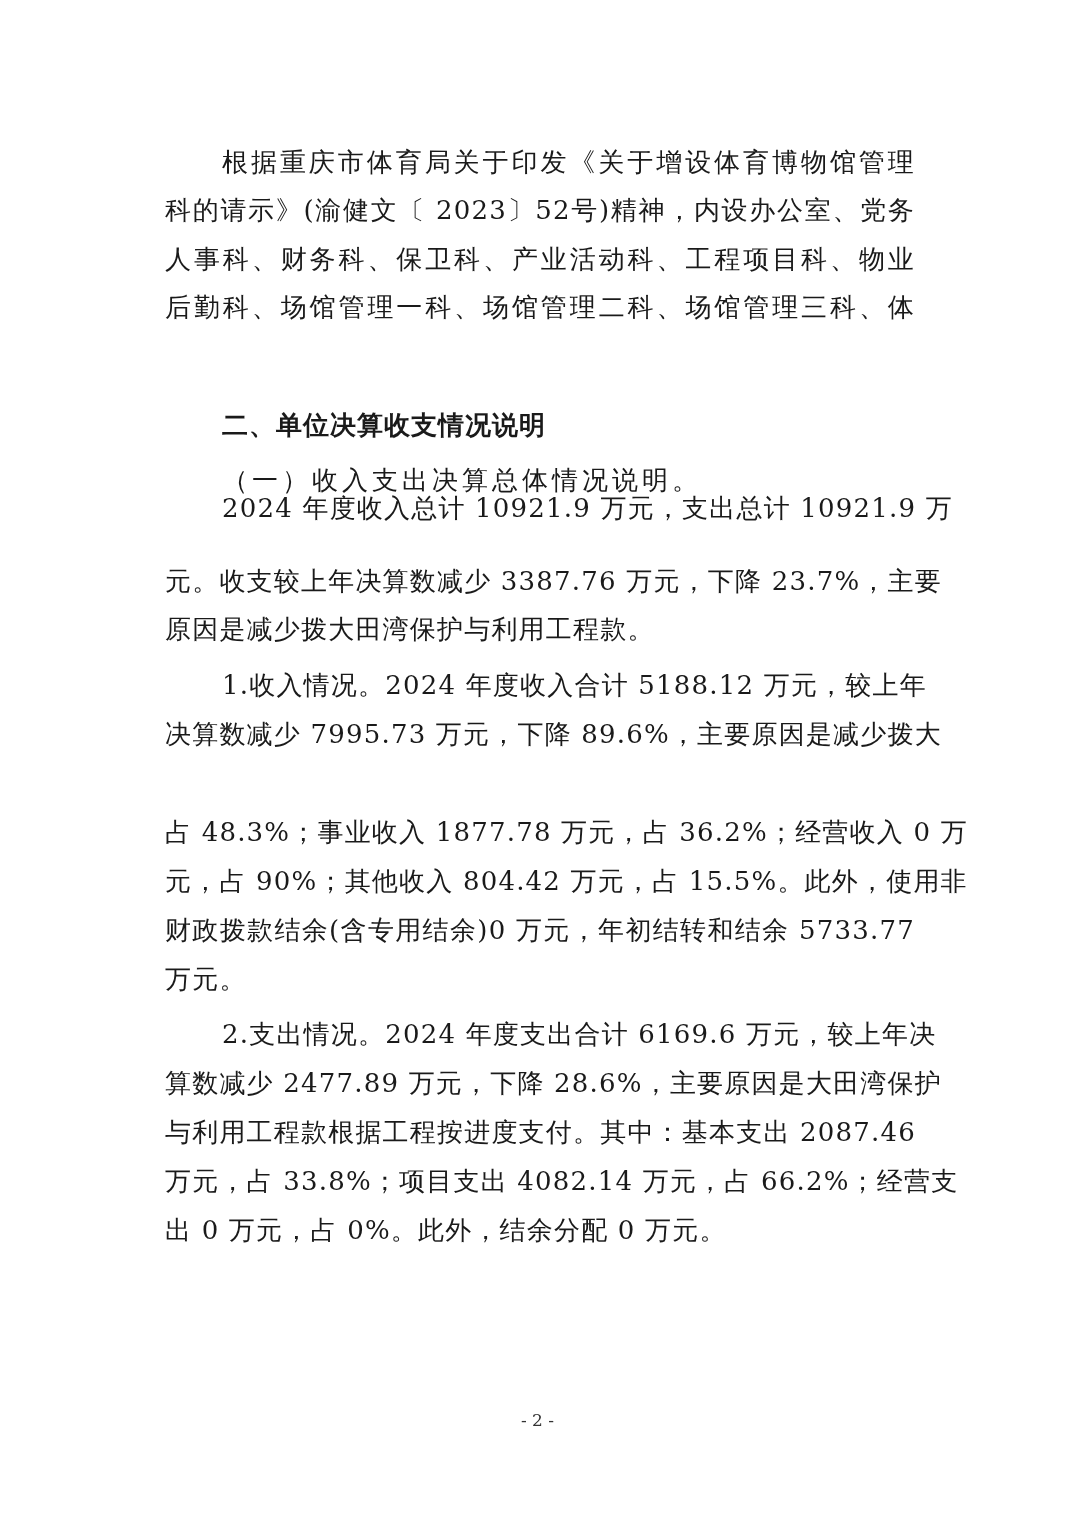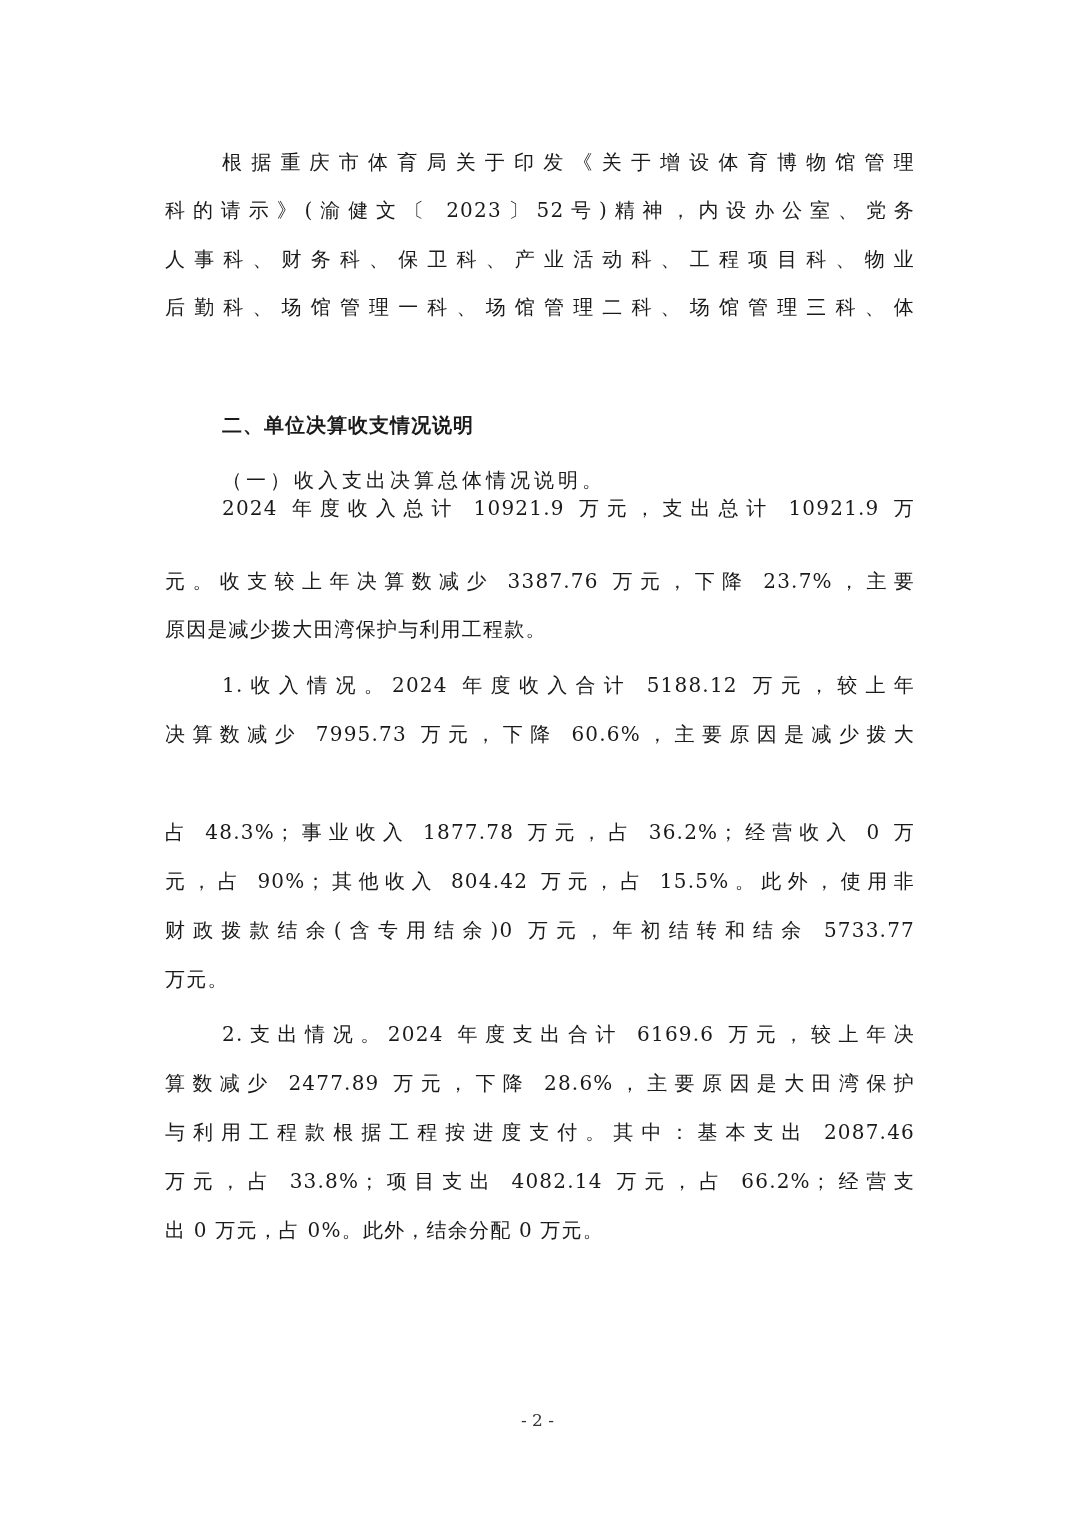--- a/index.html
+++ b/index.html
@@ -1,19 +1,19 @@
 <!DOCTYPE html>
 <html><head>
   <meta charset="utf-8">
   <style>
     html, body { margin: 0; padding: 0; background: #ffffff; }
     body { width: 1075px; height: 1520px; position: relative; overflow: hidden;
            font-family: "DejaVu Serif", "Liberation Serif", serif; color: #1a1a1a; }
     .page { position: absolute; left: 0; top: 0; width: 1075px; height: 1520px; }
-    .line { position: absolute; left: 165px; width: 750px; font-size: 20px; line-height: 34px;
+    .line { position: absolute; left: 165px; width: 750px; font-size: 26px; line-height: 34px;
             white-space: nowrap; letter-spacing: 1.2px; text-align: justify; text-align-last: justify; }
     .line.last { text-align-last: left; }
     .line.indent { left: 222px; width: 693px; }
     .heading { font-family: "DejaVu Sans", "Liberation Sans", sans-serif; font-weight: bold;
                text-align-last: left; letter-spacing: 1px; }
     .subheading { text-align-last: left; letter-spacing: 4px; }
     .page-number { position: absolute; left: 0; width: 1075px; top: 1410px; text-align: center;
                    font-size: 17px; color: #333; font-family: "DejaVu Serif", serif; }
   </style>
 </head>
@@ -28,21 +28,21 @@
 
   <div class="line indent heading" style="top:408px">二、单位决算收支情况说明</div>
 
   <div class="line indent subheading" style="top:463px">（一）收入支出决算总体情况说明。</div>
 
   <div class="line indent" style="top:491px">2024 年度收入总计 10921.9 万元，支出总计 10921.9 万</div>
   <div class="line" style="top:564px">元。收支较上年决算数减少 3387.76 万元，下降 23.7%，主要</div>
   <div class="line last" style="top:612px">原因是减少拨大田湾保护与利用工程款。</div>
 
   <div class="line indent" style="top:668px">1.收入情况。2024 年度收入合计 5188.12 万元，较上年</div>
-  <div class="line" style="top:717px">决算数减少 7995.73 万元，下降 60.6%，主要原因是减少拨大</div>
+  <div class="line" style="top:717px">决算数减少 7995.73 万元，下降 89.6%，主要原因是减少拨大</div>
   <div class="line" style="top:815px">占 48.3%；事业收入 1877.78 万元，占 36.2%；经营收入 0 万</div>
   <div class="line" style="top:864px">元，占 90%；其他收入 804.42 万元，占 15.5%。此外，使用非</div>
   <div class="line" style="top:913px">财政拨款结余(含专用结余)0 万元，年初结转和结余 5733.77</div>
   <div class="line last" style="top:962px">万元。</div>
 
   <div class="line indent" style="top:1017px">2.支出情况。2024 年度支出合计 6169.6 万元，较上年决</div>
   <div class="line" style="top:1066px">算数减少 2477.89 万元，下降 28.6%，主要原因是大田湾保护</div>
   <div class="line" style="top:1115px">与利用工程款根据工程按进度支付。其中：基本支出 2087.46</div>
   <div class="line" style="top:1164px">万元，占 33.8%；项目支出 4082.14 万元，占 66.2%；经营支</div>
   <div class="line last" style="top:1213px">出 0 万元，占 0%。此外，结余分配 0 万元。</div>

